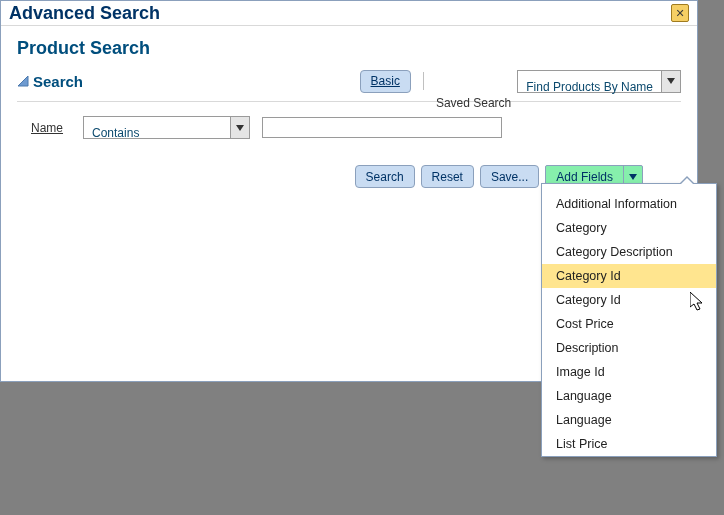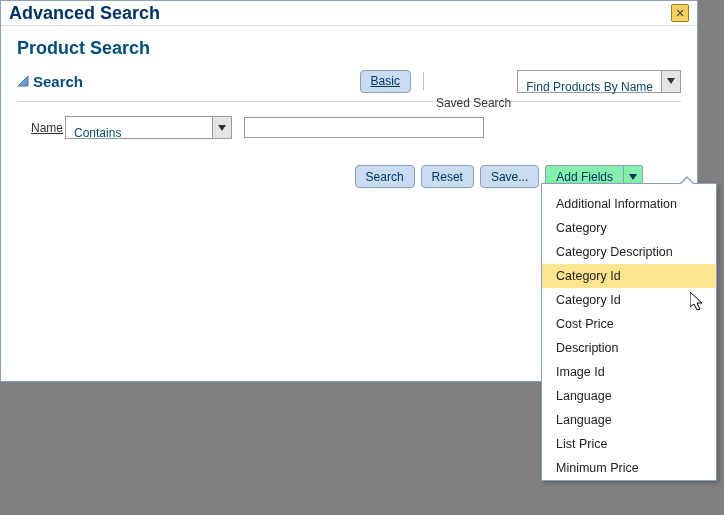--- a/index.html
+++ b/index.html
@@ -135,21 +135,21 @@
   }
   .combo .combo-arrow svg { display:block; }
 
   .criteria-row {
     display: flex;
     align-items: center;
     padding: 14px 4px 0 14px;
   }
   .criteria-label {
     color: #333;
-    margin-right: 2px;
+    margin-right: 20px;
     text-decoration: underline;
   }
   .op-combo { width: 165px; }
   .op-combo .combo-text { flex:1; }
   .value-input {
     margin-left: 12px;
     width: 230px;
     height: 19px;
     border: 1px solid #9a9a9a;
     padding: 0 4px;
@@ -320,21 +320,20 @@
         <li class="popup-item">Category</li>
         <li class="popup-item">Category Description</li>
         <li class="popup-item highlight">Category Id</li>
         <li class="popup-item">Category Id</li>
         <li class="popup-item">Cost Price</li>
         <li class="popup-item">Description</li>
         <li class="popup-item">Image Id</li>
         <li class="popup-item">Language</li>
         <li class="popup-item">Language</li>
         <li class="popup-item">List Price</li>
-        <li class="popup-item">Minimum Price</li>
       </ul>
   </div>
 
   <div class="cursor">
     <svg width="17" height="22">
       <polygon points="0,0 0,15 4,12 7,18 10,17 7,11 12,11" fill="#fff" stroke="#000" stroke-width="1"></polygon>
     </svg>
   </div>
 </div>
 

